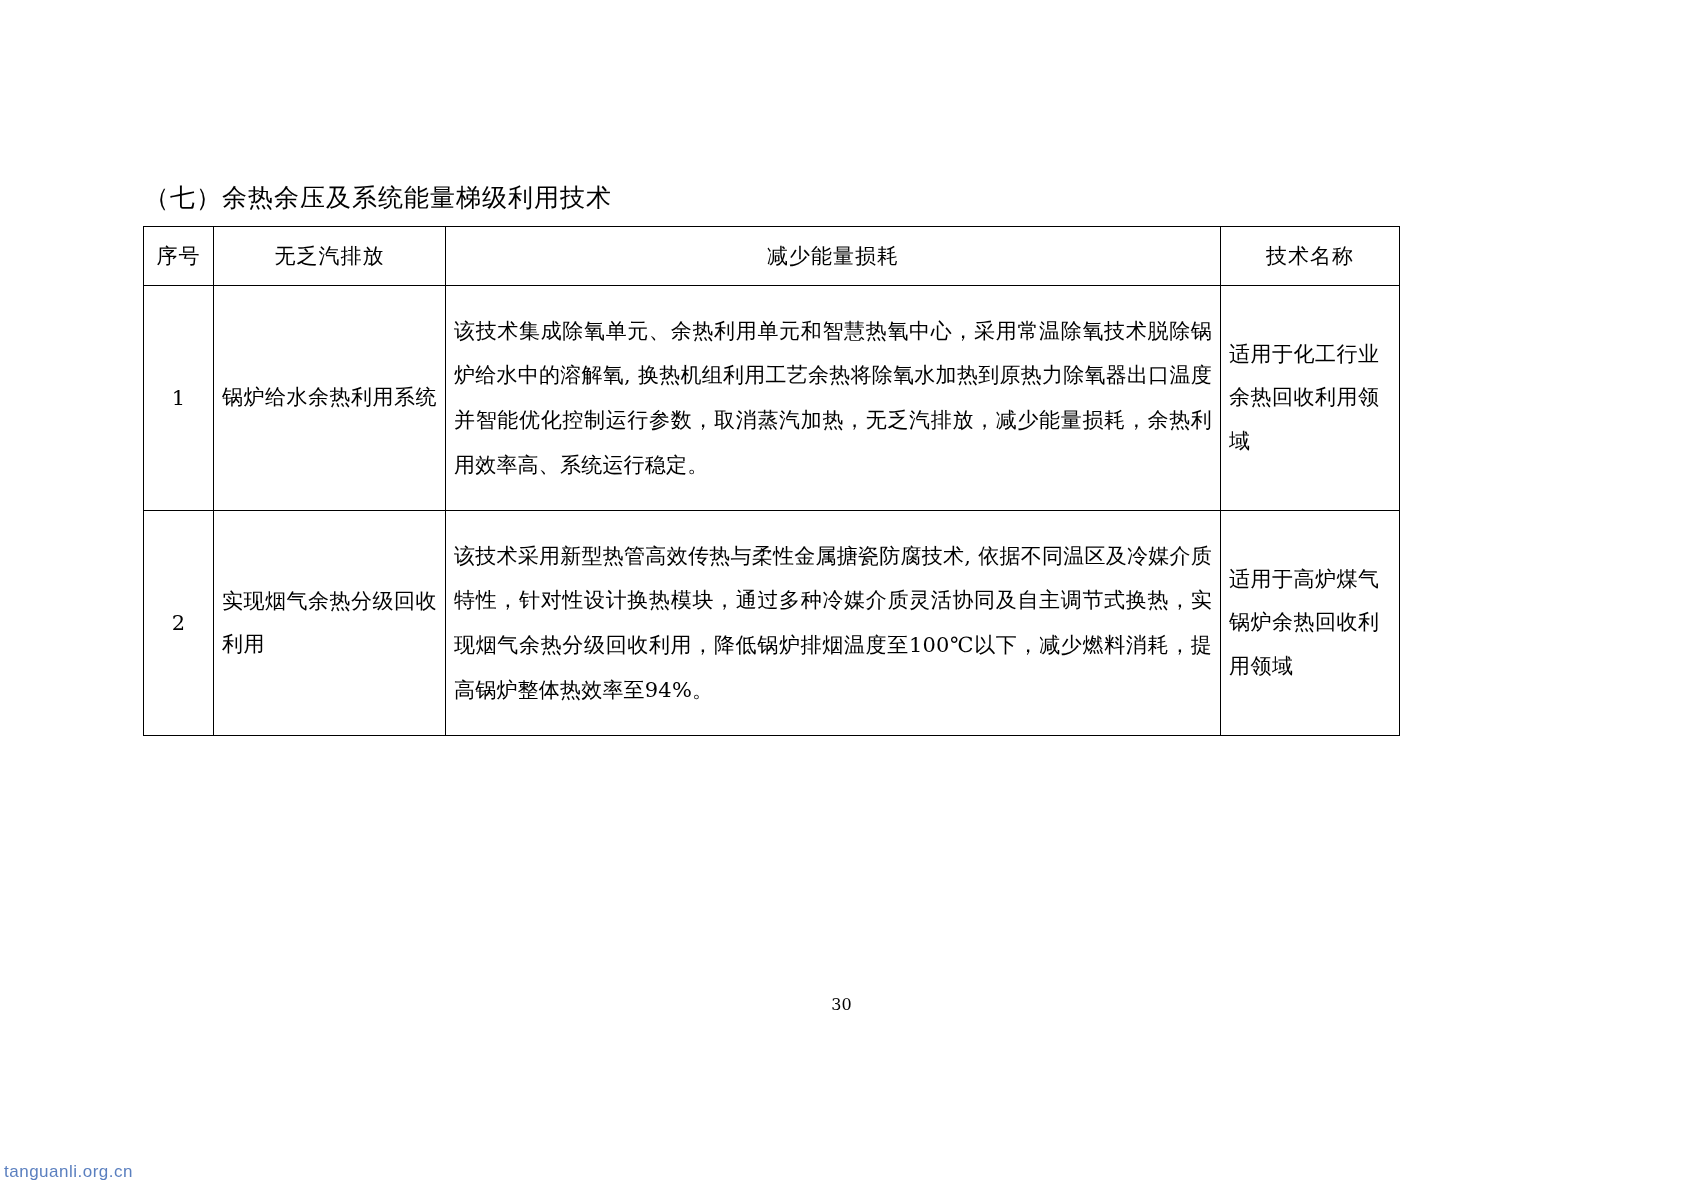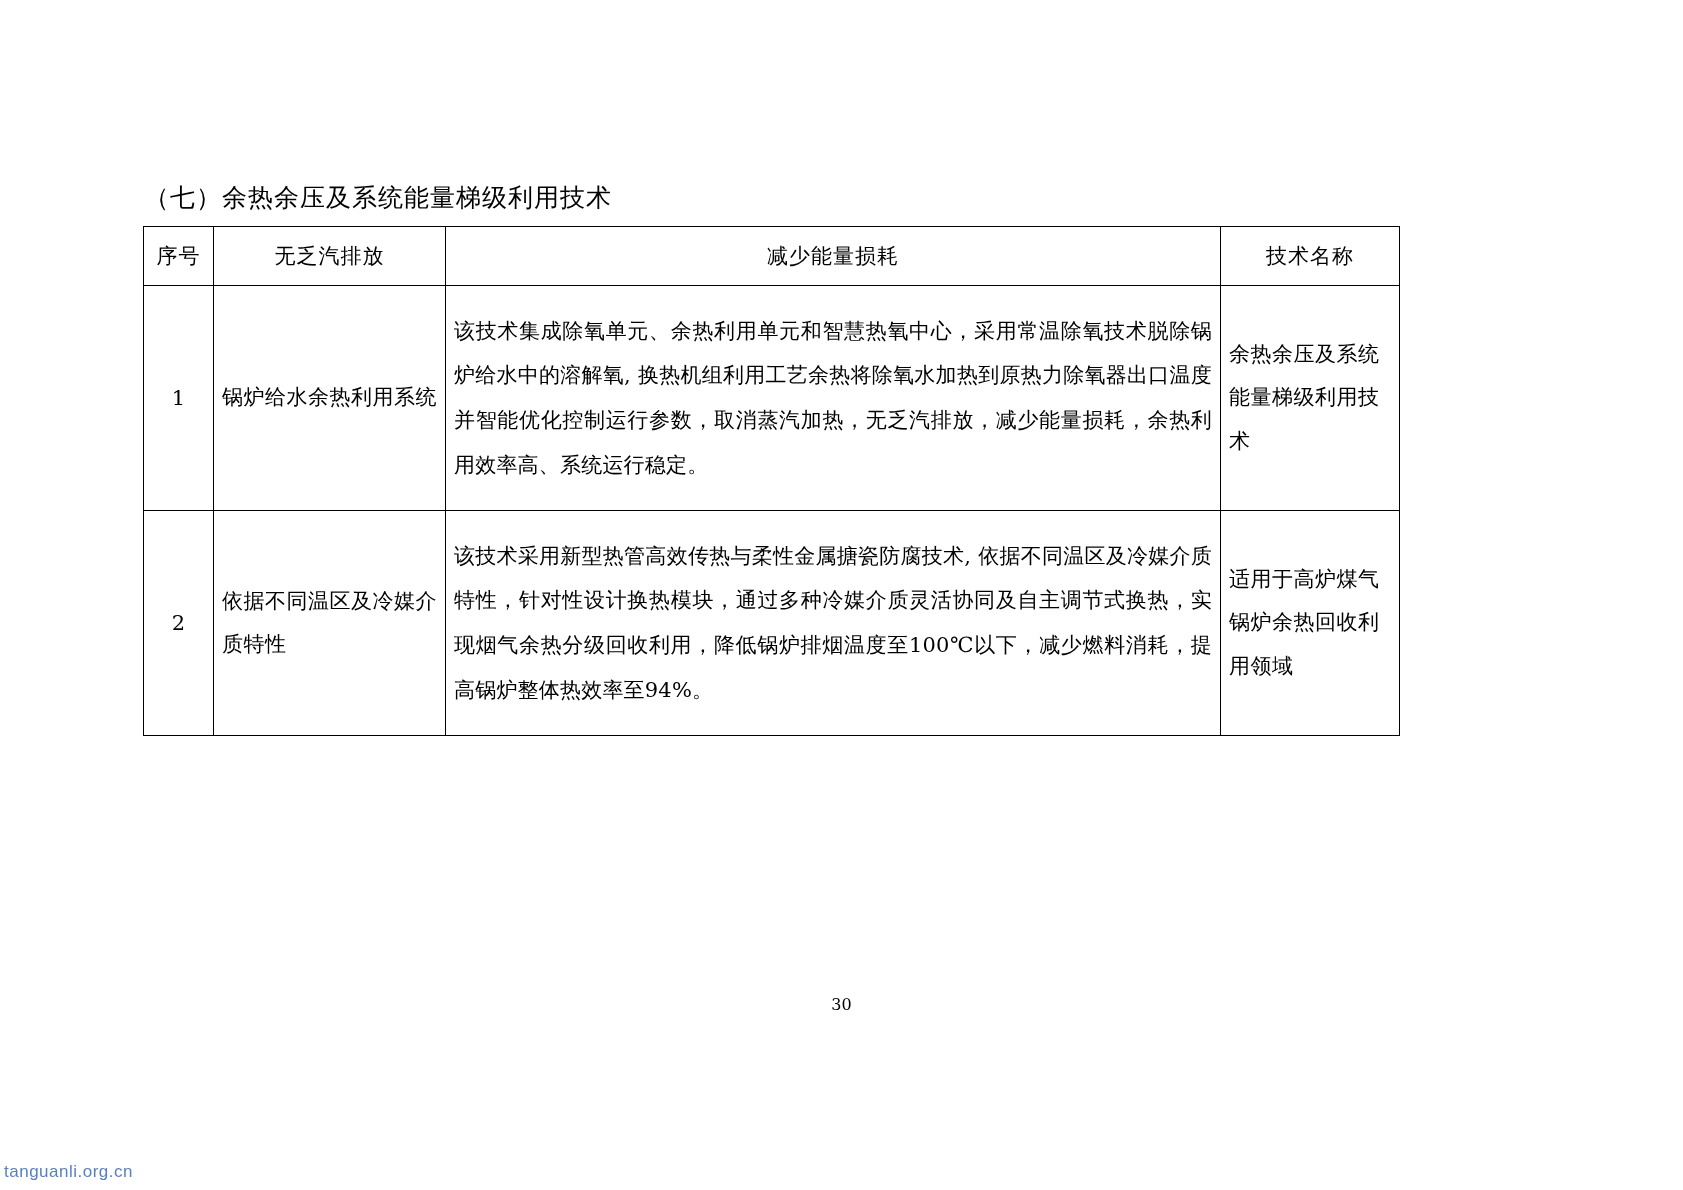--- a/index.html
+++ b/index.html
@@ -128,25 +128,25 @@
         <th>无乏汽排放</th>
         <th>减少能量损耗</th>
         <th>技术名称</th>
       </tr>
     </thead>
     <tbody>
       <tr class="row-1">
         <td class="cell-no">1</td>
         <td class="cell-name">锅炉给水余热利用系统</td>
         <td class="cell-desc">该技术集成除氧单元、余热利用单元和智慧热氧中心，采用常温除氧技术脱除锅炉给水中的溶解氧, 换热机组利用工艺余热将除氧水加热到原热力除氧器出口温度并智能优化控制运行参数，取消蒸汽加热，无乏汽排放，减少能量损耗，余热利用效率高、系统运行稳定。</td>
-        <td class="cell-scope">余热余压及系统能量梯级利用技术</td>
+        <td class="cell-scope">适用于化工行业余热回收利用领域</td>
       </tr>
       <tr class="row-2">
         <td class="cell-no">2</td>
-        <td class="cell-name">依据不同温区及冷媒介质特性</td>
+        <td class="cell-name">实现烟气余热分级回收利用</td>
         <td class="cell-desc">该技术采用新型热管高效传热与柔性金属搪瓷防腐技术, 依据不同温区及冷媒介质特性，针对性设计换热模块，通过多种冷媒介质灵活协同及自主调节式换热，实现烟气余热分级回收利用，降低锅炉排烟温度至100℃以下，减少燃料消耗，提高锅炉整体热效率至94%。</td>
         <td class="cell-scope">适用于高炉煤气锅炉余热回收利用领域</td>
       </tr>
     </tbody>
   </table>
 
   <div class="page-number">30</div>
 
   <div class="watermark">tanguanli.org.cn</div>
 

